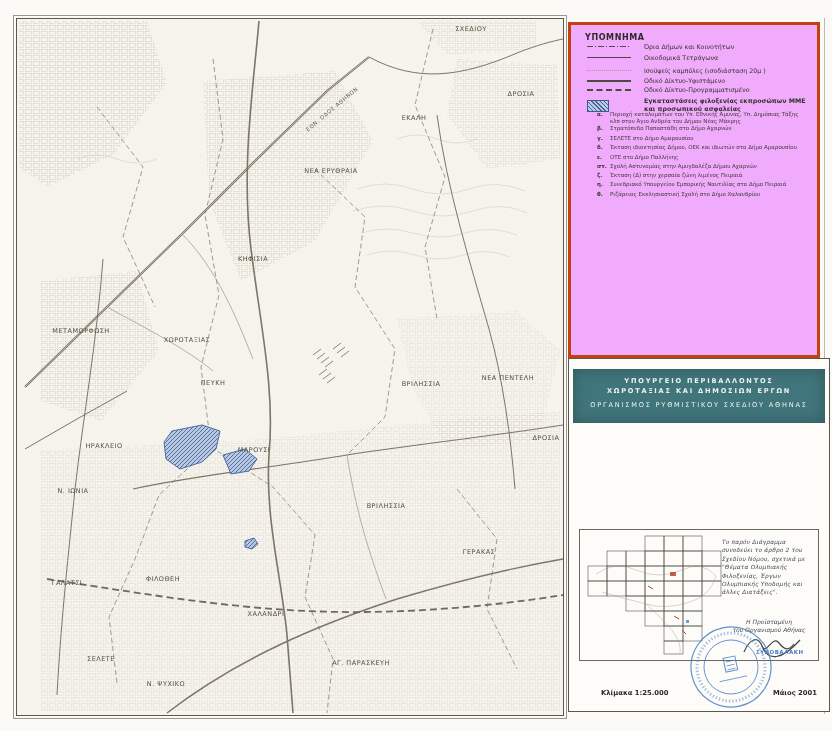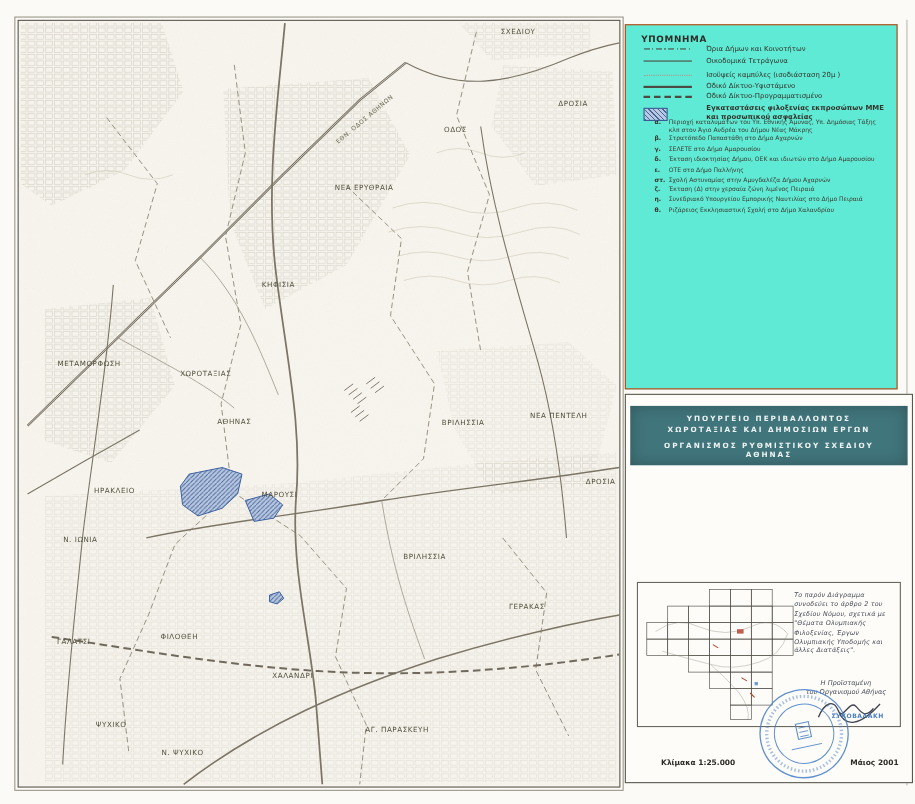--- a/index.html
+++ b/index.html
@@ -13,21 +13,21 @@
              background:#f7f5ee;overflow:hidden;}
   .map-frame svg{position:absolute;left:0;top:0;}
   .map-label{position:absolute;font-size:6.5px;letter-spacing:.5px;color:#53503f;
              white-space:nowrap;transform:translate(-50%,-50%);font-weight:500;}
   .map-label.rot{transform:translate(-50%,-50%) rotate(-40deg);color:#6b6654;font-size:5.5px;}
 
   
   .vline{position:absolute;left:824px;top:18px;width:0;height:696px;border-left:1px solid #bcb8ab;}
 
   .legend-box{position:absolute;left:568px;top:22px;width:246px;height:330px;
-              border:1px solid #c2410c;background:#5eead4;}
+              border:3px solid #c2410c;background:#f0abfc;}
   .legend-title{position:absolute;left:14px;top:8px;font-size:8px;font-weight:bold;
                 letter-spacing:.6px;color:#2c2a24;}
   .lg-row{position:absolute;left:16px;right:8px;display:flex;align-items:flex-start;}
   .lg-sym{width:44px;flex:none;margin-top:3px;margin-right:13px;}
   .lg-label{font-size:6.3px;color:#35322a;line-height:1.25;}
   .sym-boundary{height:1px;background:repeating-linear-gradient(90deg,#4c4a42 0 6px,transparent 6px 8px,#4c4a42 8px 9px,transparent 9px 11px);}
   .sym-blocks{height:0;border-top:1px solid #4c4a42;}
   .sym-contour{height:0;border-top:1px dotted #a99f8c;}
   .sym-road{height:0;border-top:2px solid #4c4a42;}
   .sym-road-pl{height:0;border-top:2px dashed #4c4a42;}
@@ -35,21 +35,21 @@
            background:repeating-linear-gradient(45deg,#49659c 0 1px,#b9c9e2 1px 3px);}
   .lg-sub{position:absolute;left:26px;right:8px;display:flex;align-items:flex-start;}
   .lg-letter{width:13px;flex:none;font-size:5.5px;font-weight:bold;color:#3a372e;}
   .lg-subtext{font-size:5.5px;color:#3f3c33;line-height:1.3;}
 
   .title-block{position:absolute;left:568px;top:358px;width:260px;height:352px;
                border:1px solid #5a574d;background:#fdfcf9;}
   .band{position:absolute;left:4px;right:4px;top:10px;height:54px;background:#40757b;
         box-shadow:inset 0 0 14px rgba(0,0,0,.25);text-align:center;color:#eef3f2;}
   .band .min{margin:7px 24px 0;font-size:6.6px;font-weight:bold;letter-spacing:1.8px;line-height:1.55;}
-  .band .org{margin:5px 10px 0;font-size:6.6px;font-weight:bold;letter-spacing:1.8px;text-align:center;}
+  .band .org{margin:5px 10px 0;font-size:6.6px;font-weight:normal;letter-spacing:1.8px;text-align:center;}
   .doc-title{position:absolute;left:20px;right:20px;top:82px;text-align:center;
              font-size:7.5px;font-weight:bold;letter-spacing:.3px;line-height:1.6;color:#1f1d18;}
   .inner-box{position:absolute;left:10px;top:170px;width:238px;height:130px;border:1px solid #6a675e;}
   .note{position:absolute;left:142px;top:8px;width:90px;font-size:5.8px;font-style:italic;
         color:#474c56;line-height:1.45;letter-spacing:.2px;}
   .sig-caption{position:absolute;left:146px;top:88px;width:86px;font-size:6px;font-style:italic;
                color:#474c56;text-align:center;line-height:1.4;}
   .sig-svg{position:absolute;left:162px;top:104px;}
   .signatory{position:absolute;left:176px;top:119px;font-size:5.5px;font-weight:bold;
              color:#4a7ec2;letter-spacing:.5px;}
@@ -135,38 +135,38 @@
         <polygon points="155,412 185,406 203,412 199,430 185,443 163,450 149,440 147,423" fill="url(#bluehatch)"></polygon>
         <polygon points="206,436 228,430 240,440 232,452 214,455" fill="url(#bluehatch)"></polygon>
         <polygon points="228,522 237,519 241,525 235,530 228,528" fill="url(#bluehatch)"></polygon>
       </g>
 
       <rect width="546" height="696" filter="url(#grain)" opacity="0.05"></rect>
     </svg>
 
     <span class="map-label" style="left:454px;top:10px">ΣΧΕΔΙΟΥ</span>
     <span class="map-label" style="left:504px;top:75px">ΔΡΟΣΙΑ</span>
-    <span class="map-label" style="left:397px;top:99px">ΟΔΟΣ</span>
+    <span class="map-label" style="left:397px;top:99px">ΕΚΑΛΗ</span>
     <span class="map-label" style="left:314px;top:152px">ΝΕΑ ΕΡΥΘΡΑΙΑ</span>
     <span class="map-label" style="left:236px;top:240px">ΚΗΦΙΣΙΑ</span>
     <span class="map-label" style="left:64px;top:312px">ΜΕΤΑΜΟΡΦΩΣΗ</span>
     <span class="map-label" style="left:170px;top:321px">ΧΩΡΟΤΑΞΙΑΣ</span>
-    <span class="map-label" style="left:196px;top:364px">ΑΘΗΝΑΣ</span>
+    <span class="map-label" style="left:196px;top:364px">ΠΕΥΚΗ</span>
     <span class="map-label" style="left:404px;top:365px">ΒΡΙΛΗΣΣΙΑ</span>
     <span class="map-label" style="left:491px;top:359px">ΝΕΑ ΠΕΝΤΕΛΗ</span>
     <span class="map-label" style="left:529px;top:419px">ΔΡΟΣΙΑ</span>
     <span class="map-label" style="left:87px;top:427px">ΗΡΑΚΛΕΙΟ</span>
     <span class="map-label" style="left:237px;top:431px">ΜΑΡΟΥΣΙ</span>
     <span class="map-label" style="left:56px;top:472px">Ν. ΙΩΝΙΑ</span>
     <span class="map-label" style="left:369px;top:487px">ΒΡΙΛΗΣΣΙΑ</span>
     <span class="map-label" style="left:462px;top:533px">ΓΕΡΑΚΑΣ</span>
     <span class="map-label" style="left:50px;top:564px">ΓΑΛΑΤΣΙ</span>
     <span class="map-label" style="left:146px;top:560px">ΦΙΛΟΘΕΗ</span>
     <span class="map-label" style="left:249px;top:595px">ΧΑΛΑΝΔΡΙ</span>
-    <span class="map-label" style="left:84px;top:640px">ΨΥΧΙΚΟ</span>
+    <span class="map-label" style="left:84px;top:640px">ΣΕΛΕΤΕ</span>
     <span class="map-label" style="left:344px;top:644px">ΑΓ. ΠΑΡΑΣΚΕΥΗ</span>
     <span class="map-label" style="left:149px;top:665px">Ν. ΨΥΧΙΚΟ</span>
     <span class="map-label rot" style="left:315px;top:90px">ΕΘΝ. ΟΔΟΣ ΑΘΗΝΩΝ</span>
   </div>
 
   <div class="vline"></div>
 
   <div class="legend-box">
     <div class="legend-title">ΥΠΟΜΝΗΜΑ</div>
 

